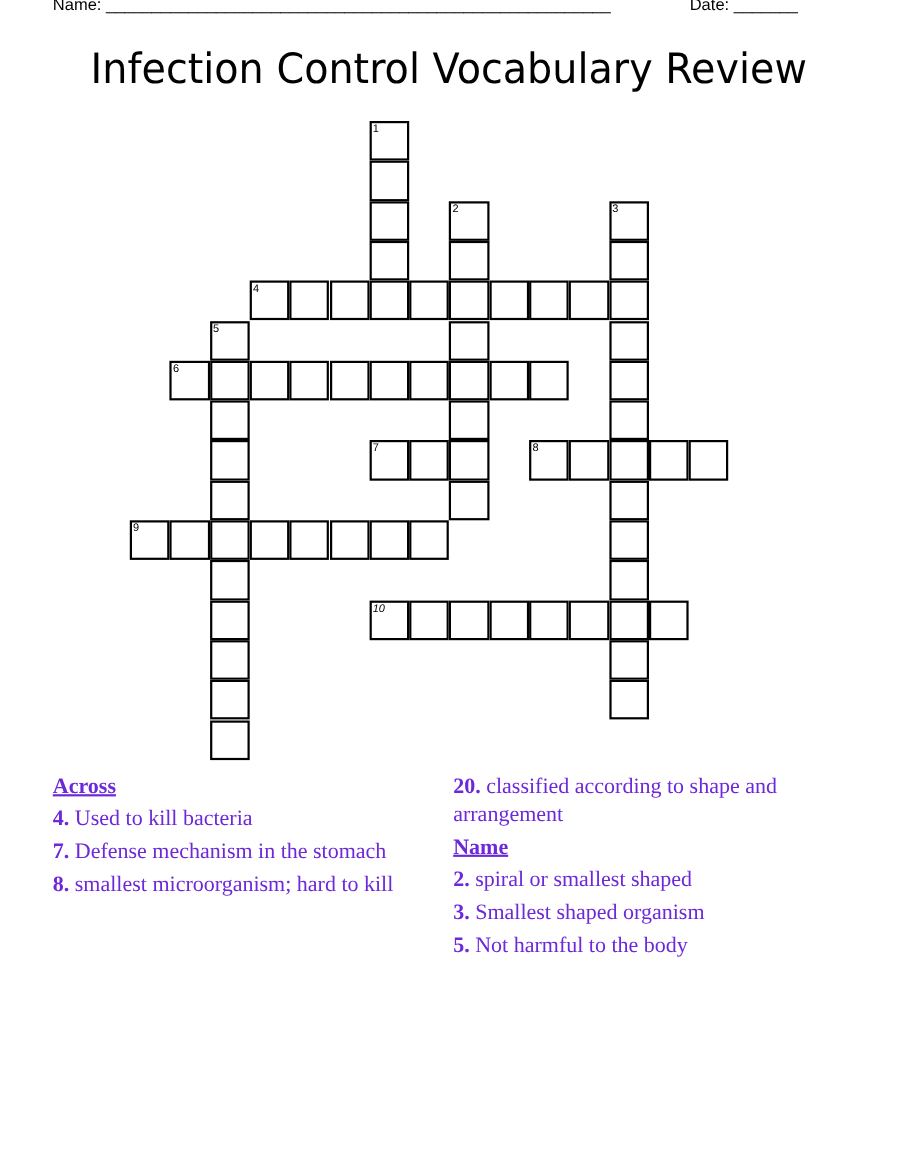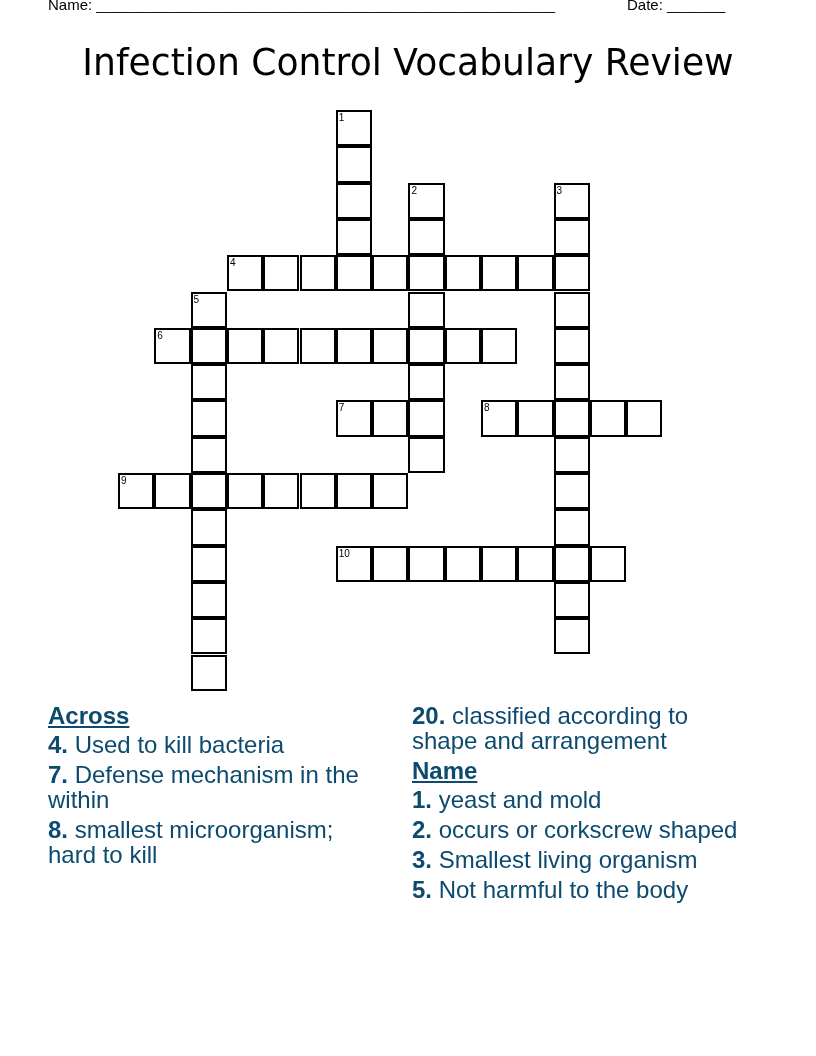--- a/index.html
+++ b/index.html
@@ -18,22 +18,22 @@
   #grid { position: absolute; left: 0; top: 0; width: 816px; height: 700px; }
   .cell {
     position: absolute; width: 36.3px; height: 36.3px; box-sizing: border-box;
     border: 2px solid #000; background: #fff;
   }
   .cell .num {
     position: absolute; left: 1px; top: 0px; font-family: "Liberation Sans", sans-serif;
     font-size: 10px; line-height: 11px;
   }
   .clues {
-    position: absolute; font-family: Liberation Sans, sans-serif; font-size: 24px;
-    line-height: 25px; color: #0c4a6e;
+    position: absolute; font-family: Liberation Serif, serif; font-size: 20px;
+    line-height: 25px; color: #6d28d9;
   }
   .clues .heading { font-weight: bold; text-decoration: underline; margin: 0 0 4px 0; }
   .clues .clue { margin: 0 0 5px 0; }
   .clues .clue b { font-weight: bold; }
   #col-left { left: 48px; top: 703px; width: 330px; }
   #col-right { left: 412px; top: 703px; width: 330px; }
 </style>
 </head>
 <body>
 
@@ -121,38 +121,37 @@
     <div class="cell" style="left: 626.2px; top: 400.4px;"></div>
     <div class="cell" style="left: 118px; top: 473px;">
       <span class="num">9</span>
     </div>
     <div class="cell" style="left: 154.3px; top: 473px;"></div>
     <div class="cell" style="left: 226.9px; top: 473px;"></div>
     <div class="cell" style="left: 263.2px; top: 473px;"></div>
     <div class="cell" style="left: 299.5px; top: 473px;"></div>
     <div class="cell" style="left: 335.8px; top: 473px;"></div>
     <div class="cell" style="left: 372.1px; top: 473px;"></div>
-    <div class="cell" style="left: 335.8px; top: 545.6px;">
+    <div class="cell" style="left: 335.8px; top: 545.6px; font-style: italic;">
       <span class="num">10</span>
     </div>
     <div class="cell" style="left: 372.1px; top: 545.6px;"></div>
     <div class="cell" style="left: 408.4px; top: 545.6px;"></div>
     <div class="cell" style="left: 444.7px; top: 545.6px;"></div>
     <div class="cell" style="left: 481px; top: 545.6px;"></div>
     <div class="cell" style="left: 517.3px; top: 545.6px;"></div>
     <div class="cell" style="left: 589.9px; top: 545.6px;"></div>
   </div>
 
 <div class="clues" id="col-left">
   <div class="heading">Across</div>
   <div class="clue"><b>4.</b><span> Used to kill bacteria</span></div>
-  <div class="clue"><b>7.</b><span> Defense mechanism in the within</span></div>
+  <div class="clue"><b>7.</b><span> Defense mechanism in the stomach</span></div>
   <div class="clue"><b>8.</b><span> smallest microorganism; hard to kill</span></div>
 </div>
 
 <div class="clues" id="col-right">
   <div class="clue"><b>20.</b><span> classified according to shape and arrangement</span></div>
   <div class="heading">Name</div>
-  <div class="clue"><b>1.</b><span> yeast and mold</span></div>
-  <div class="clue"><b>2.</b><span> occurs or corkscrew shaped</span></div>
-  <div class="clue"><b>3.</b><span> Smallest living organism</span></div>
+  <div class="clue"><b>2.</b><span> spiral or smallest shaped</span></div>
+  <div class="clue"><b>3.</b><span> Smallest shaped organism</span></div>
   <div class="clue"><b>5.</b><span> Not harmful to the body</span></div>
 </div>
 
 </body></html>

